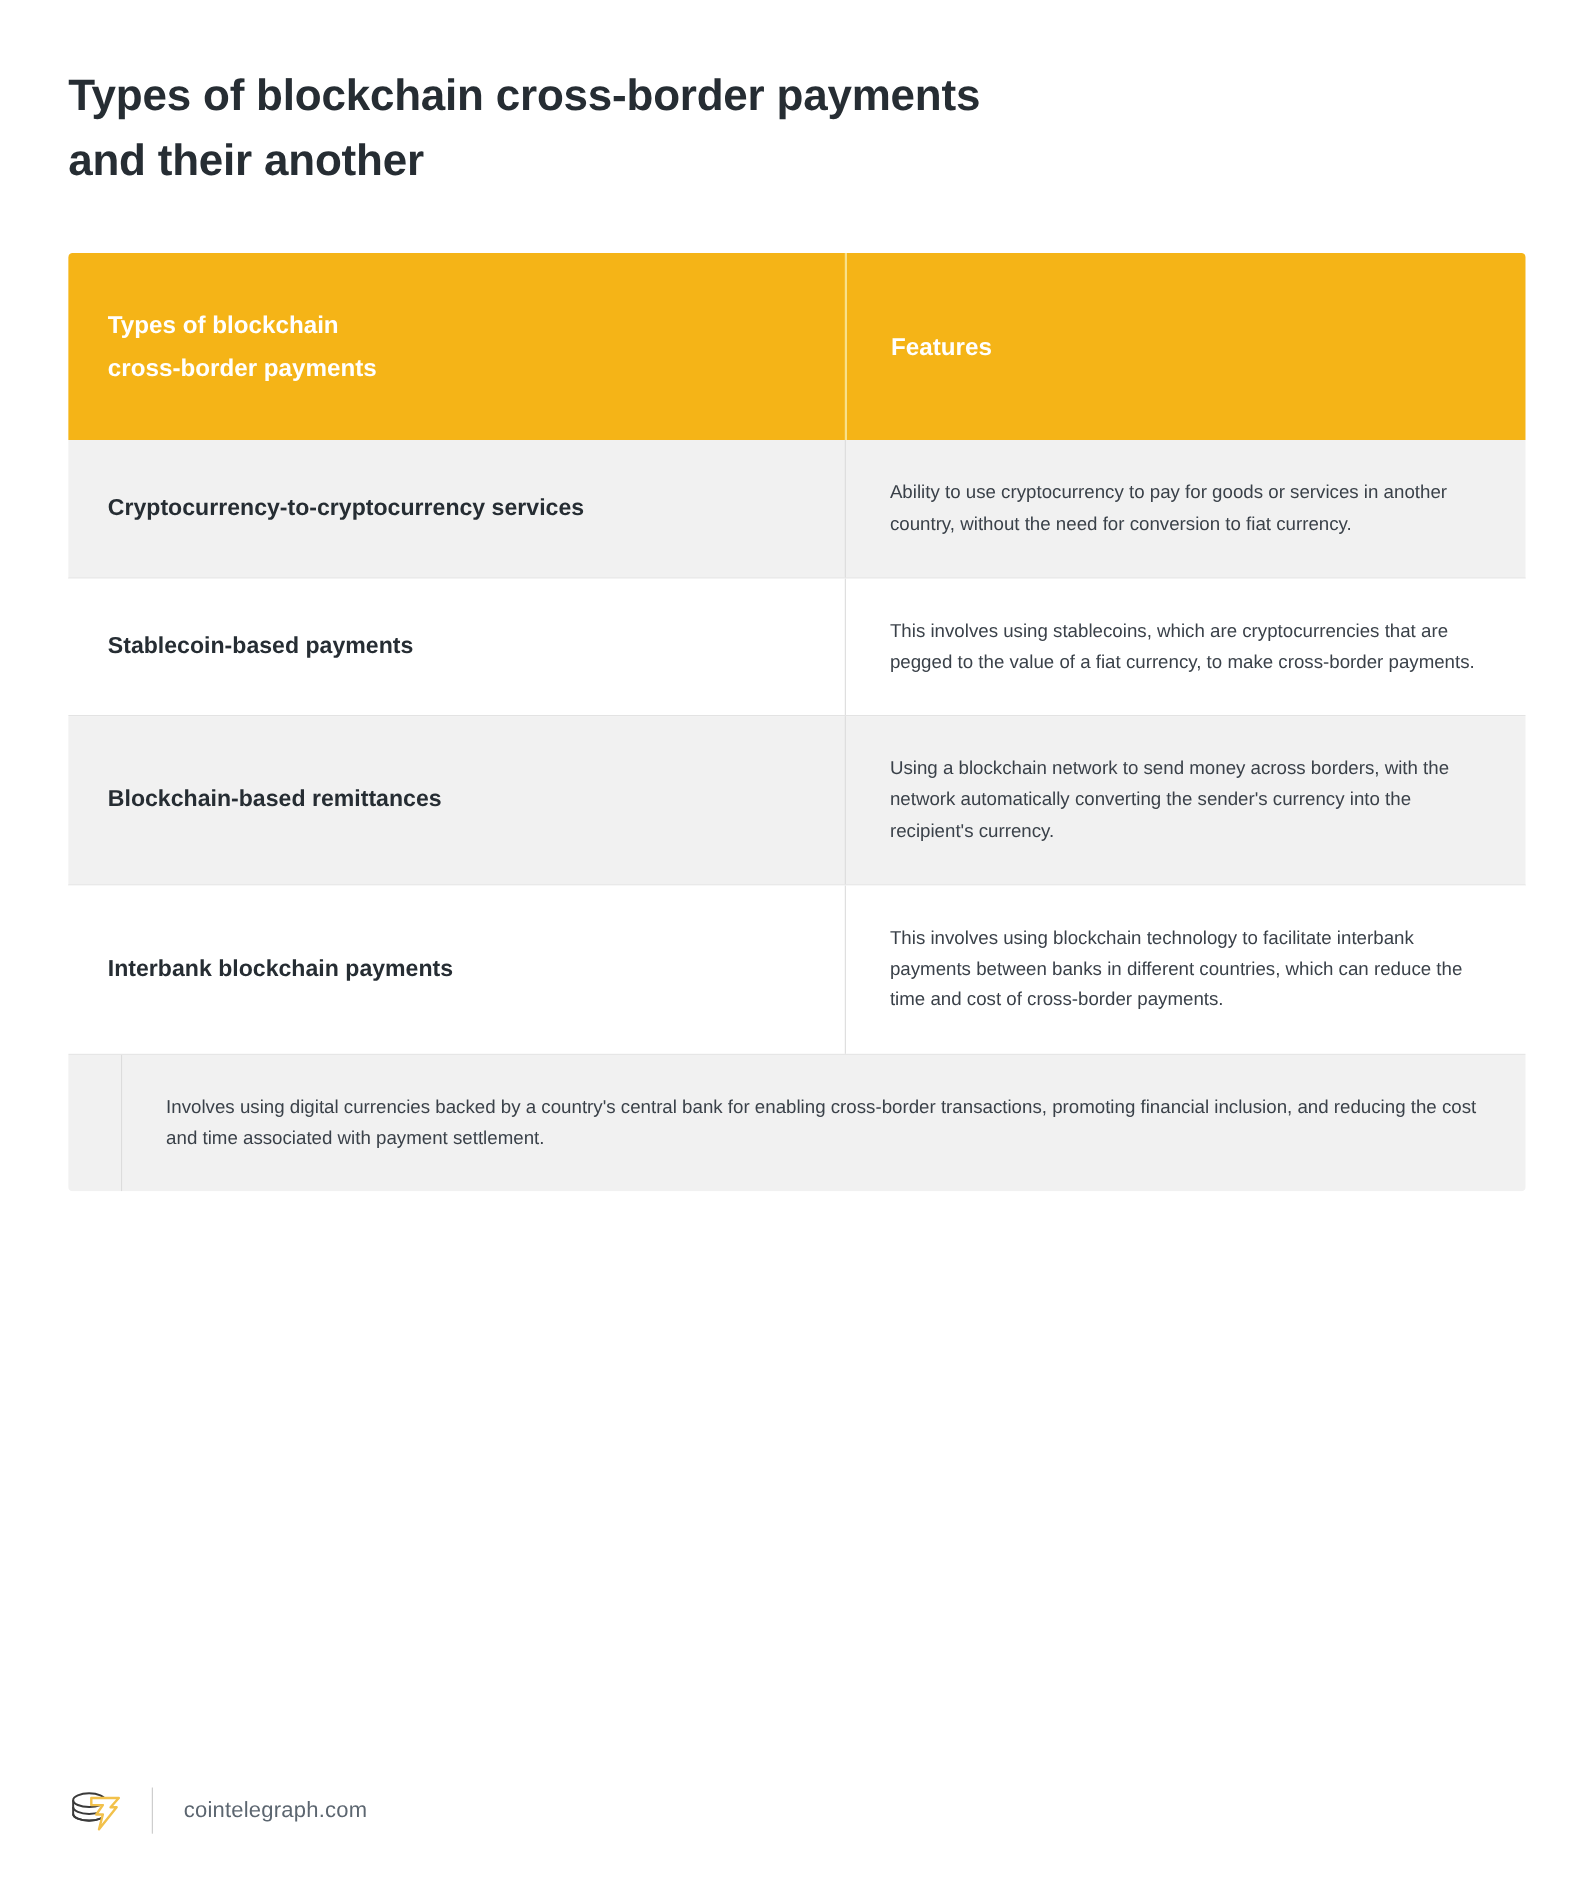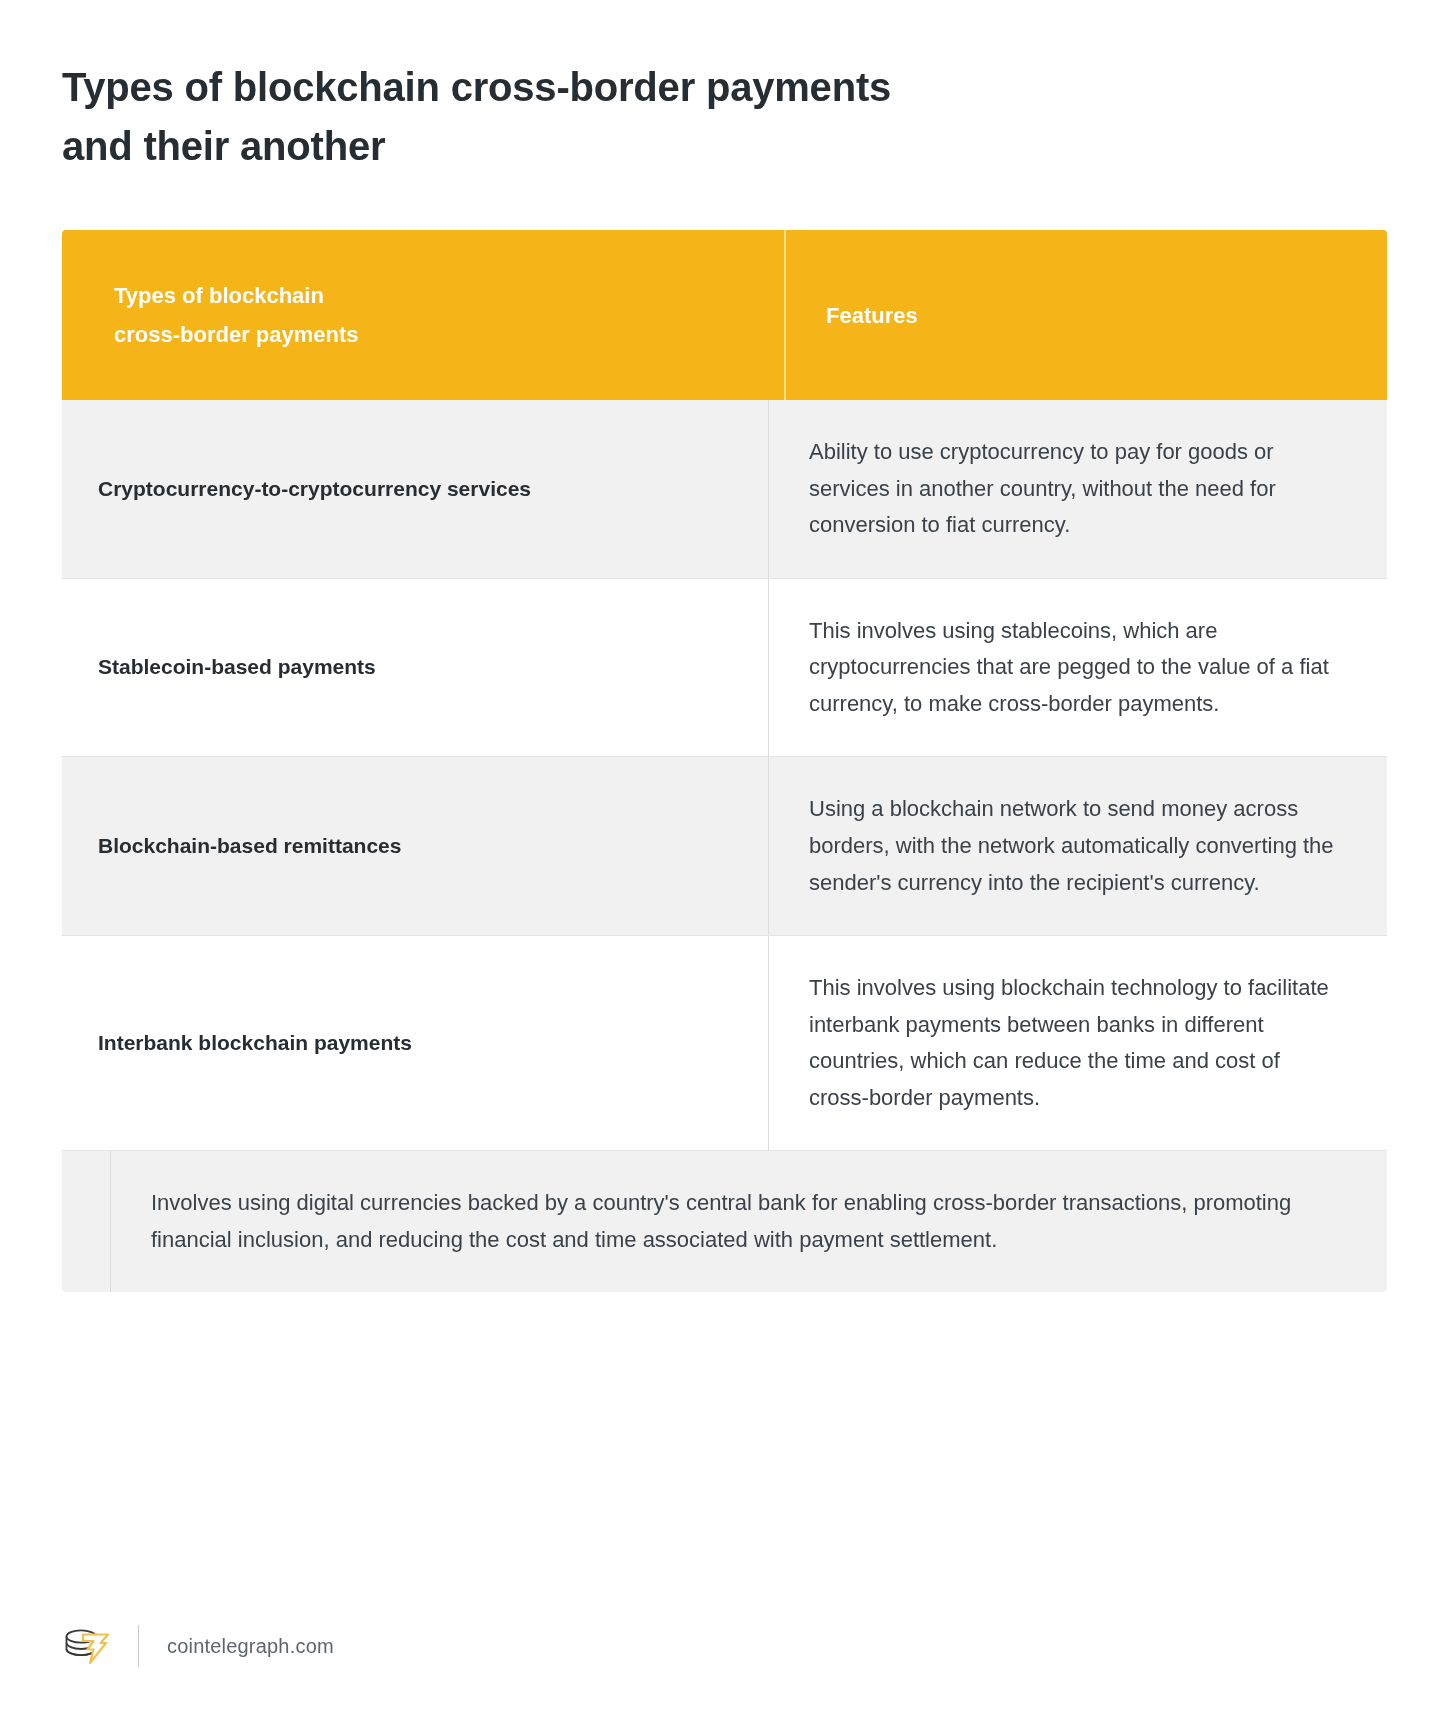--- a/index.html
+++ b/index.html
@@ -59,21 +59,20 @@
   .t-head .t-cell {
     display: flex;
     align-items: center;
     color: #ffffff;
     font-weight: 700;
     font-size: 22px;
     line-height: 1.78;
   }
   .t-head .t-cell-left {
     padding: 28px 52px 28px 36px;
-    margin-left: 16px;
   }
   .t-head .t-cell-right {
     padding: 28px 34px 28px 40px;
     border-left: 2px solid #f8e08a;
   }
 
   .t-cell {
     box-sizing: border-box;
   }
   .t-cell-left {
@@ -99,21 +98,21 @@
   .t-body-row.shade { background: #f1f1f1; }
   .t-body-row.plain { background: #ffffff; }
 
   .type-label {
     font-size: 21px;
     font-weight: 700;
     line-height: 1.55;
     color: #262d33;
   }
   .feature-text {
-    font-size: 22px;
+    font-size: 17px;
     font-weight: 400;
     line-height: 1.66;
     color: #3a4149;
   }
 
   
   .footer {
     position: absolute;
     left: 62px;
     bottom: 58px;

